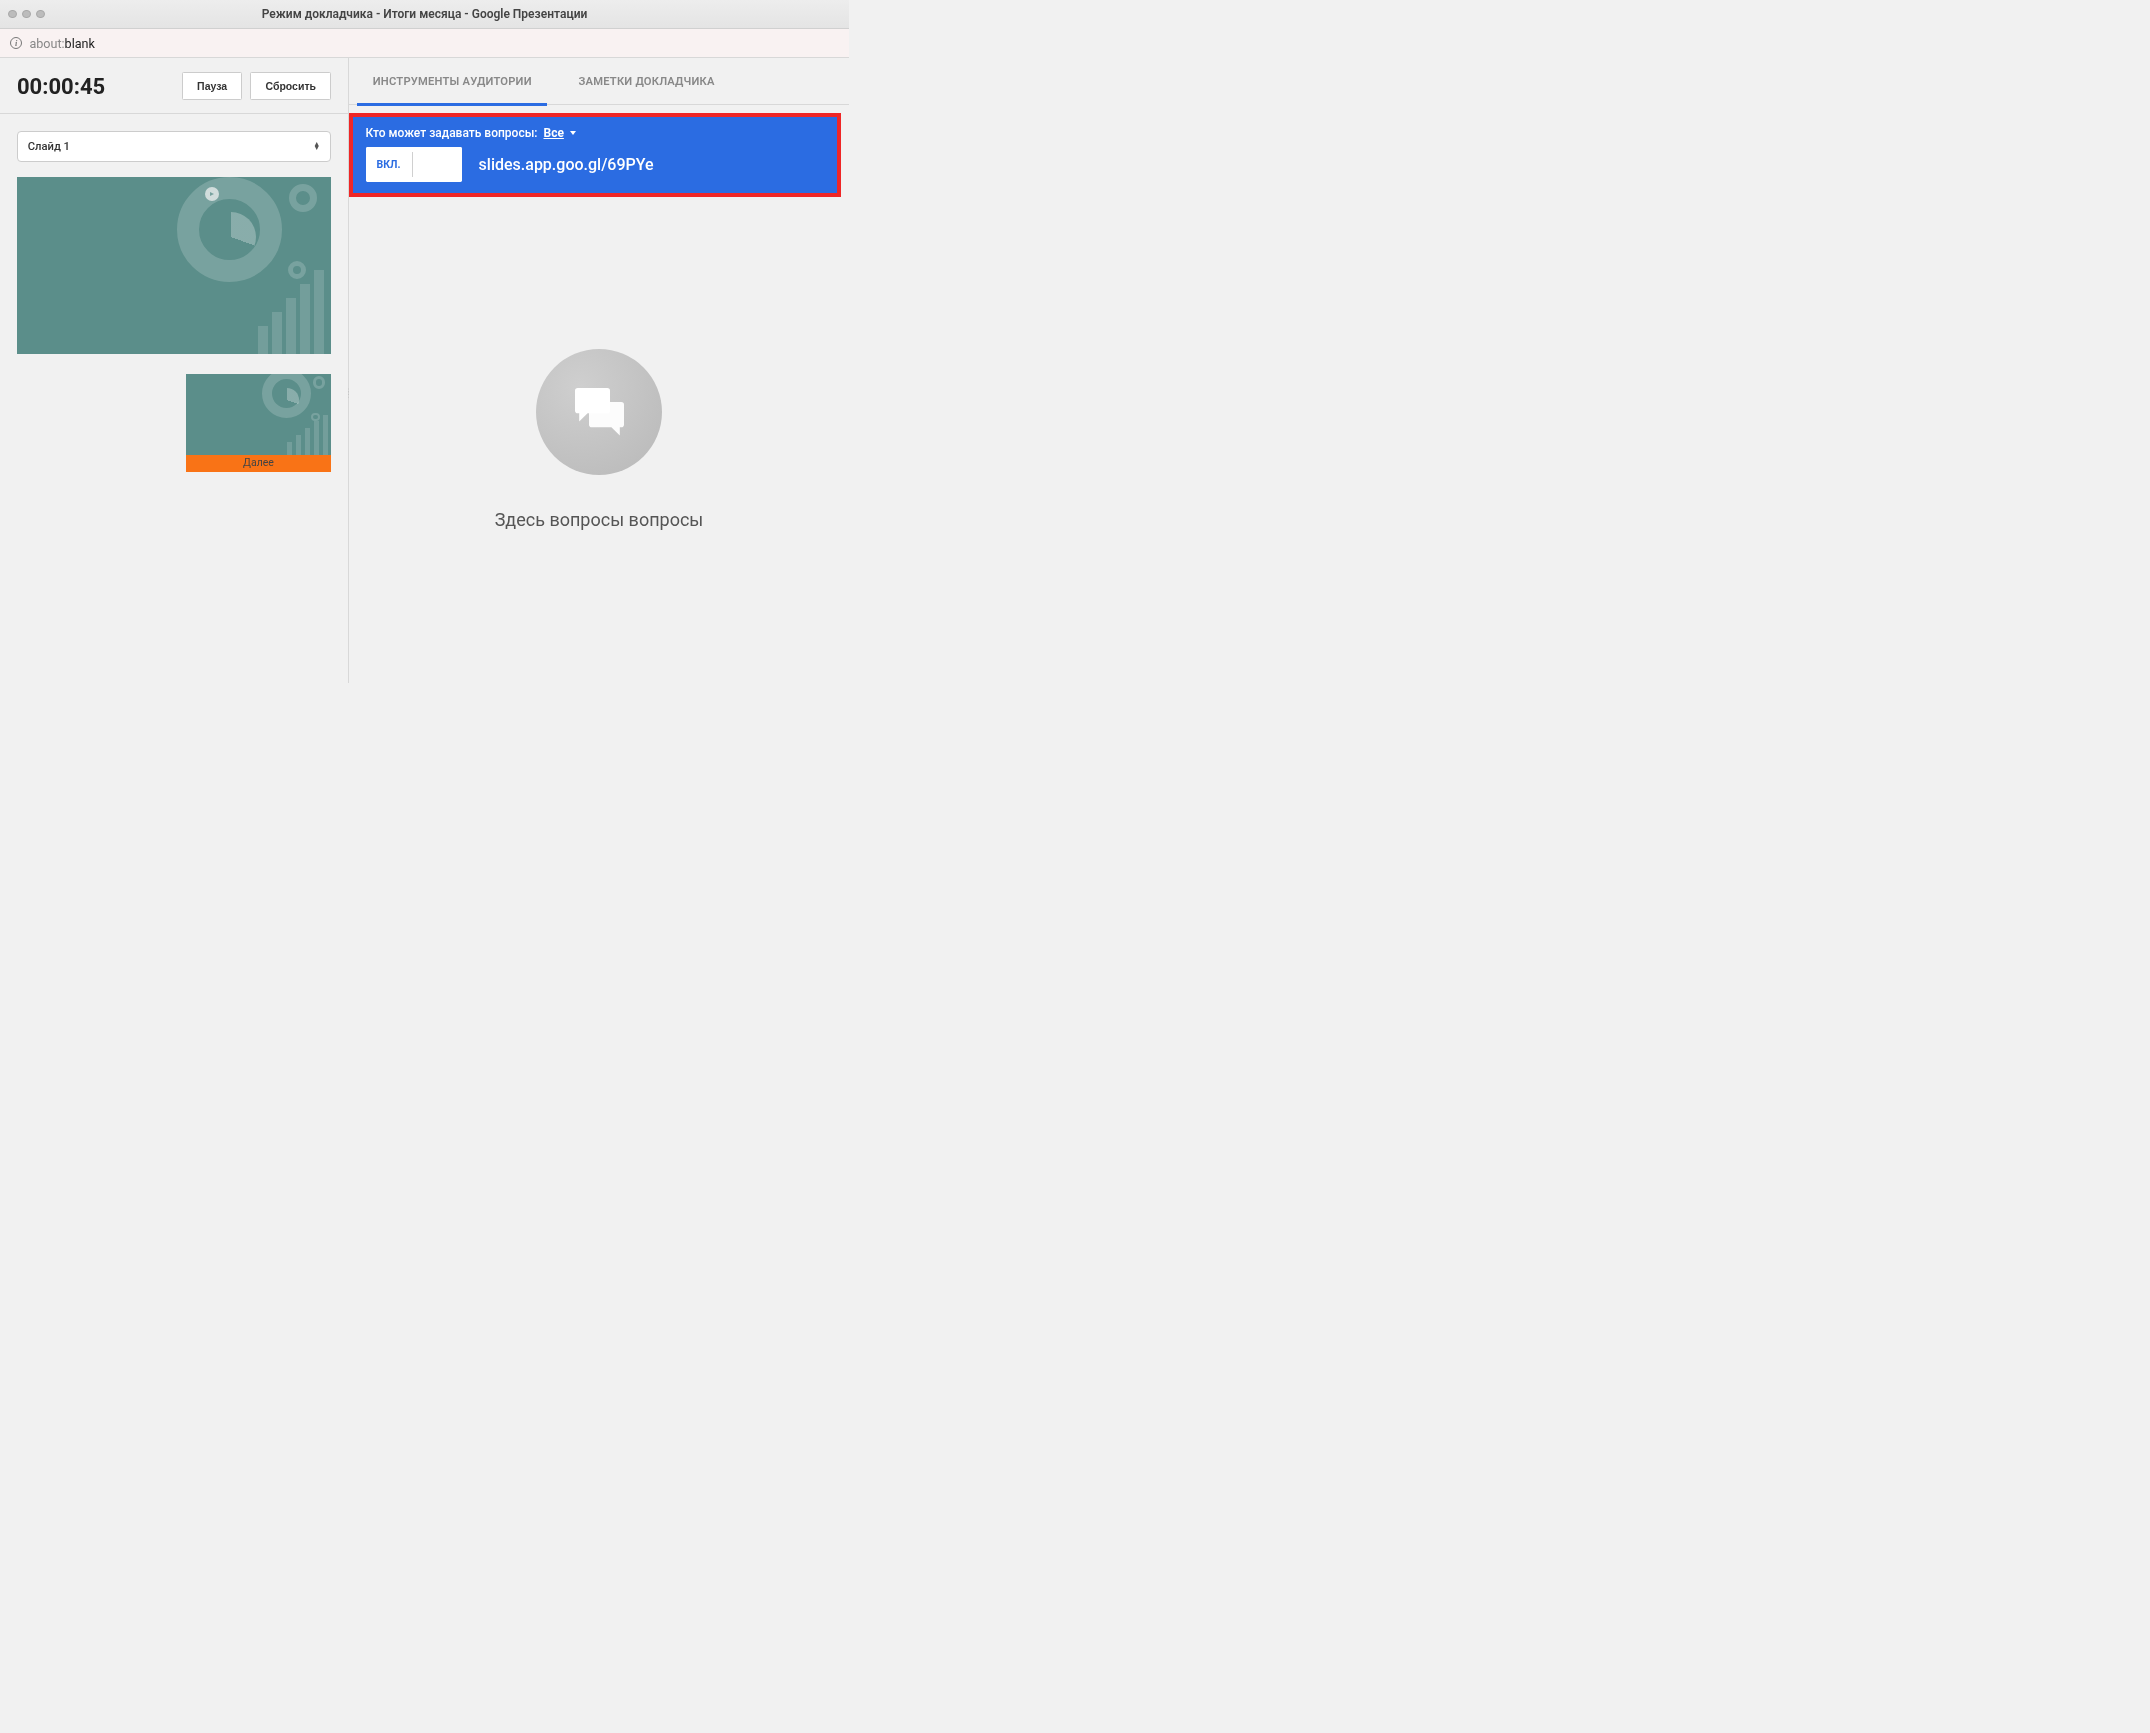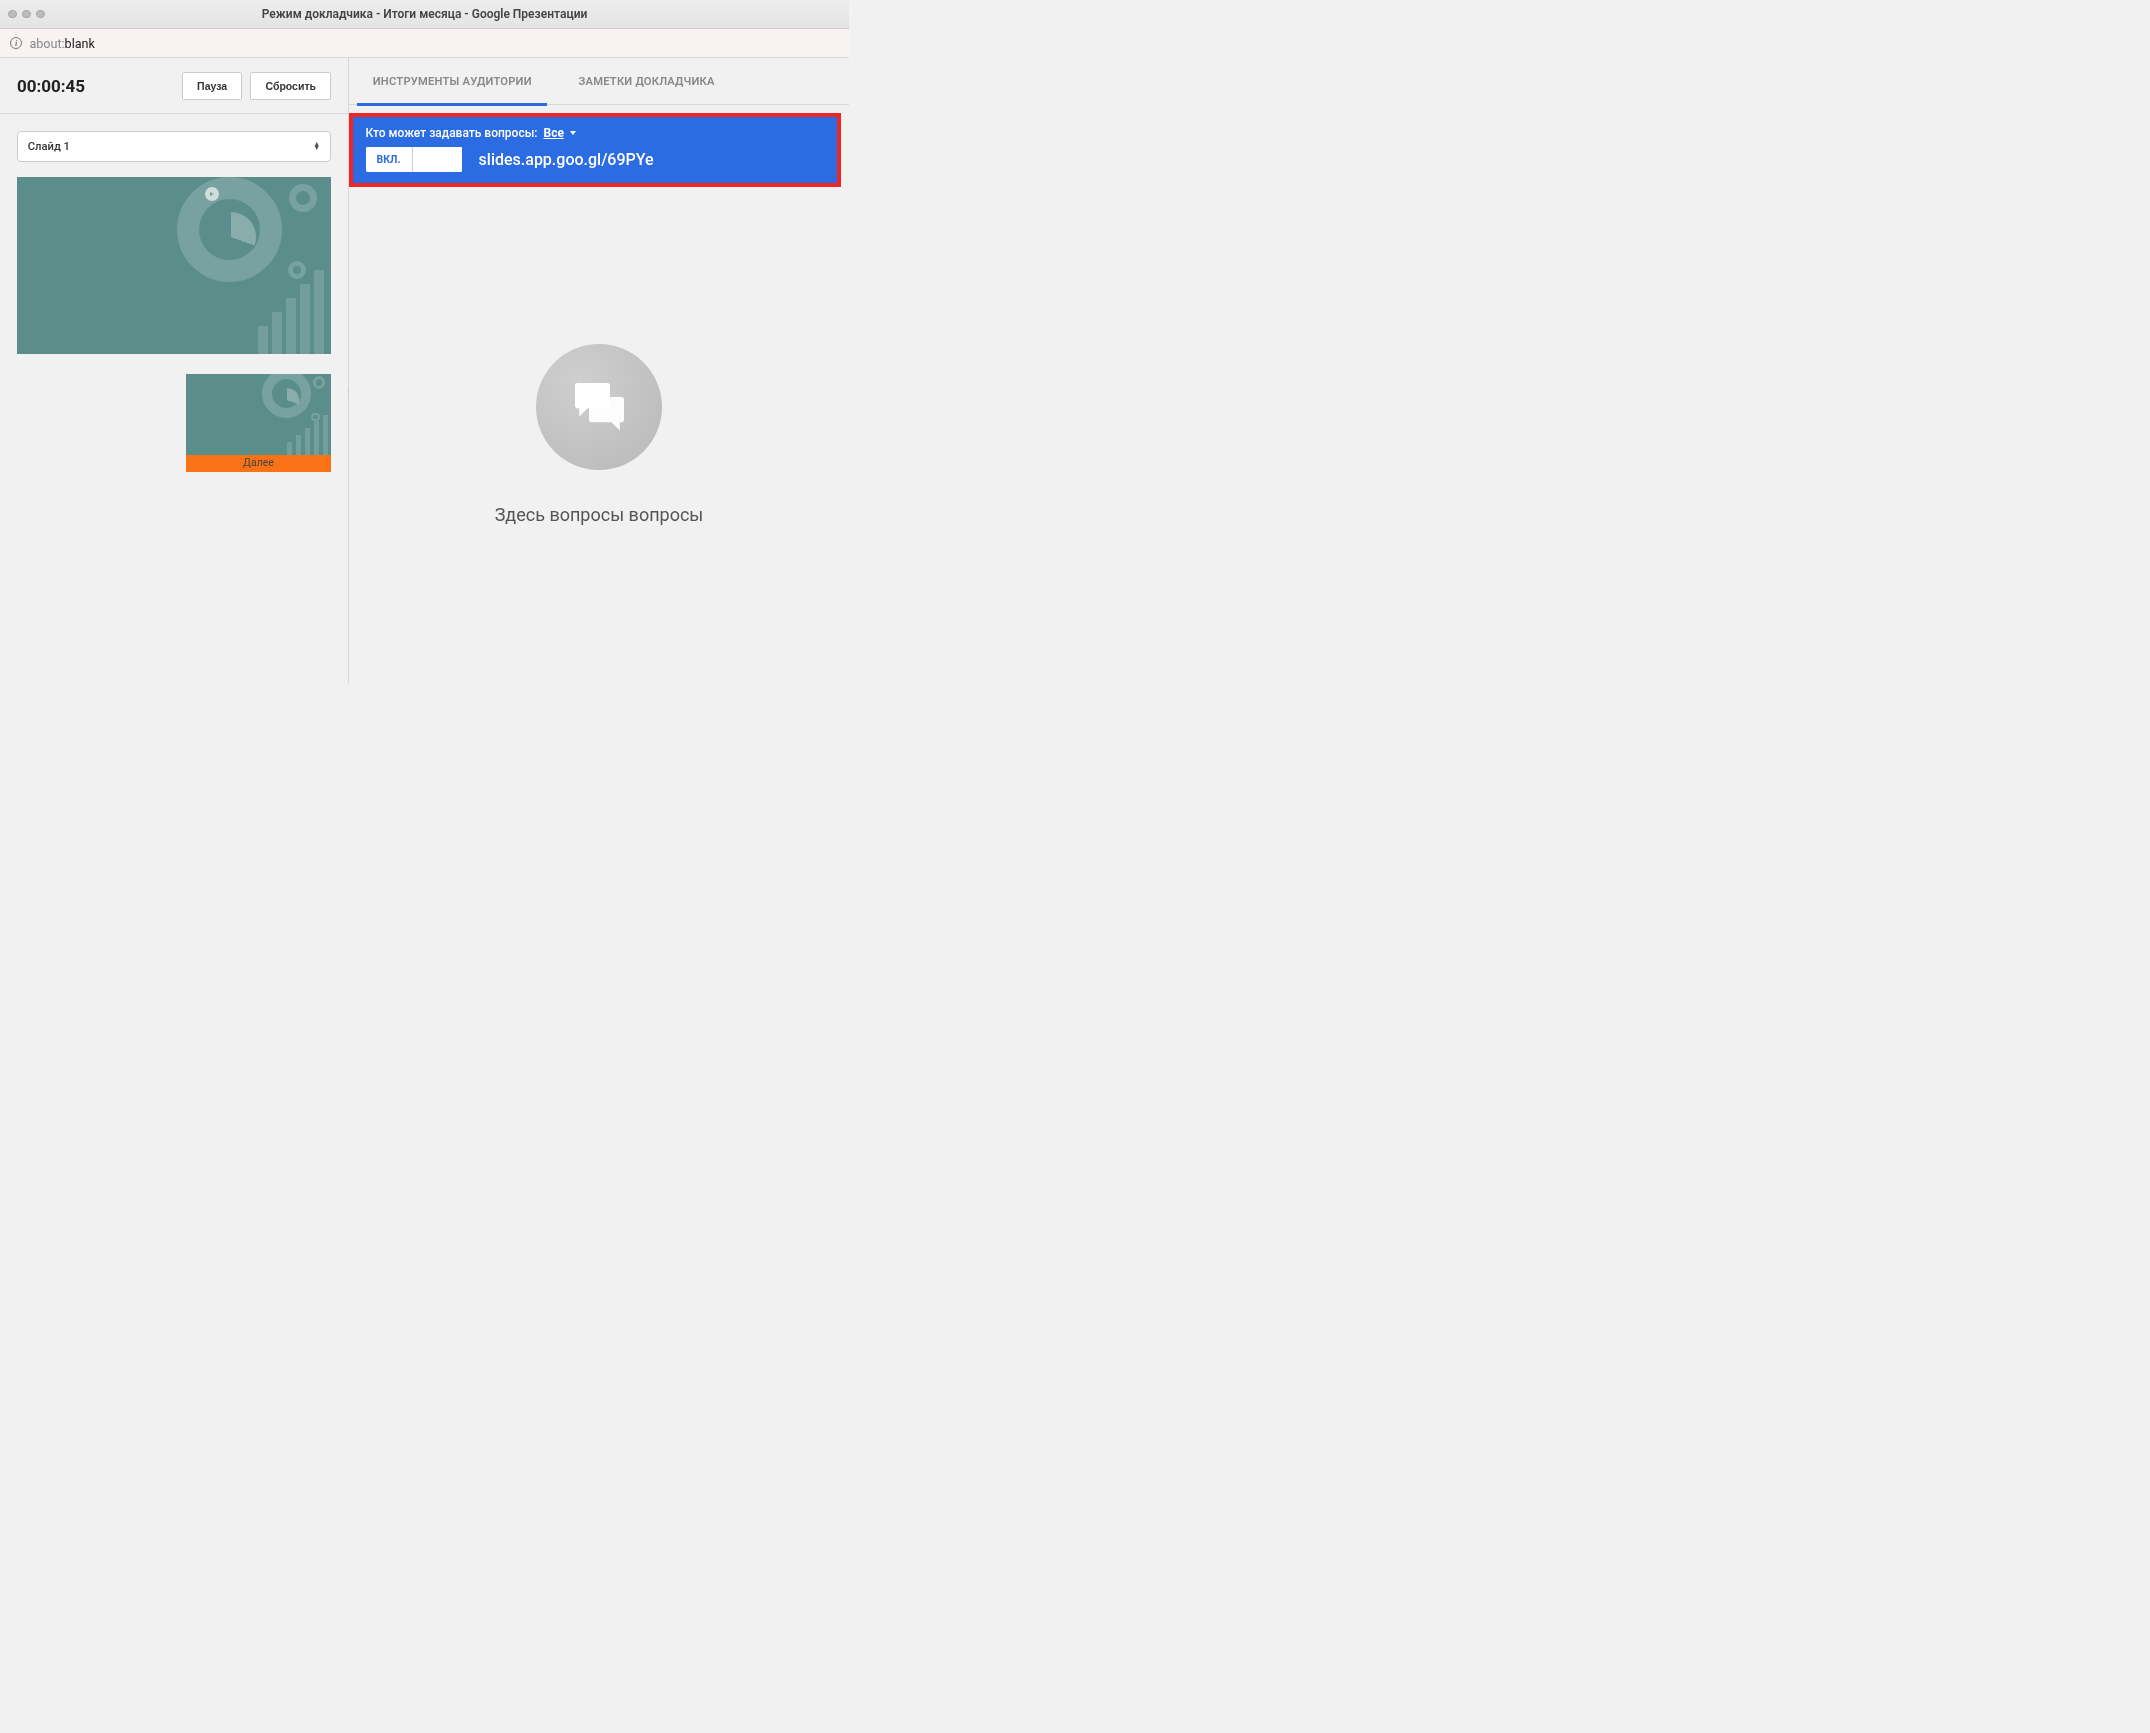--- a/index.html
+++ b/index.html
@@ -70,21 +70,21 @@
     flex-direction: column;
   }
   .timer-row {
     display: flex;
     align-items: center;
     padding: 14px 17px 12.6px 17px;
     gap: 8.4px;
     border-bottom: 0.7px solid #d8d8d8;
   }
   .timer {
-    font-size: 17px;
+    font-size: 22px;
     font-weight: 700;
     color: #222;
     flex: 1;
   }
   .btn {
     background: #fff;
     border: 0.7px solid #ccc;
     height: 28px;
     padding: 0 14px;
     font-size: 10.5px;
@@ -226,21 +226,21 @@
   .qa-row {
     display:flex;
     align-items:center;
     gap: 17px;
   }
   .toggle {
     display:flex;
     align-items:center;
     background:#fff;
     border-radius:1.4px;
-    height:25px;
+    height:35px;
     width:96px;
     cursor:pointer;
     overflow:hidden;
   }
   .toggle-on {
     width: 46px;
     text-align:center;
     font-weight:700;
     color:#2b6ce2;
     font-size:10.5px;

